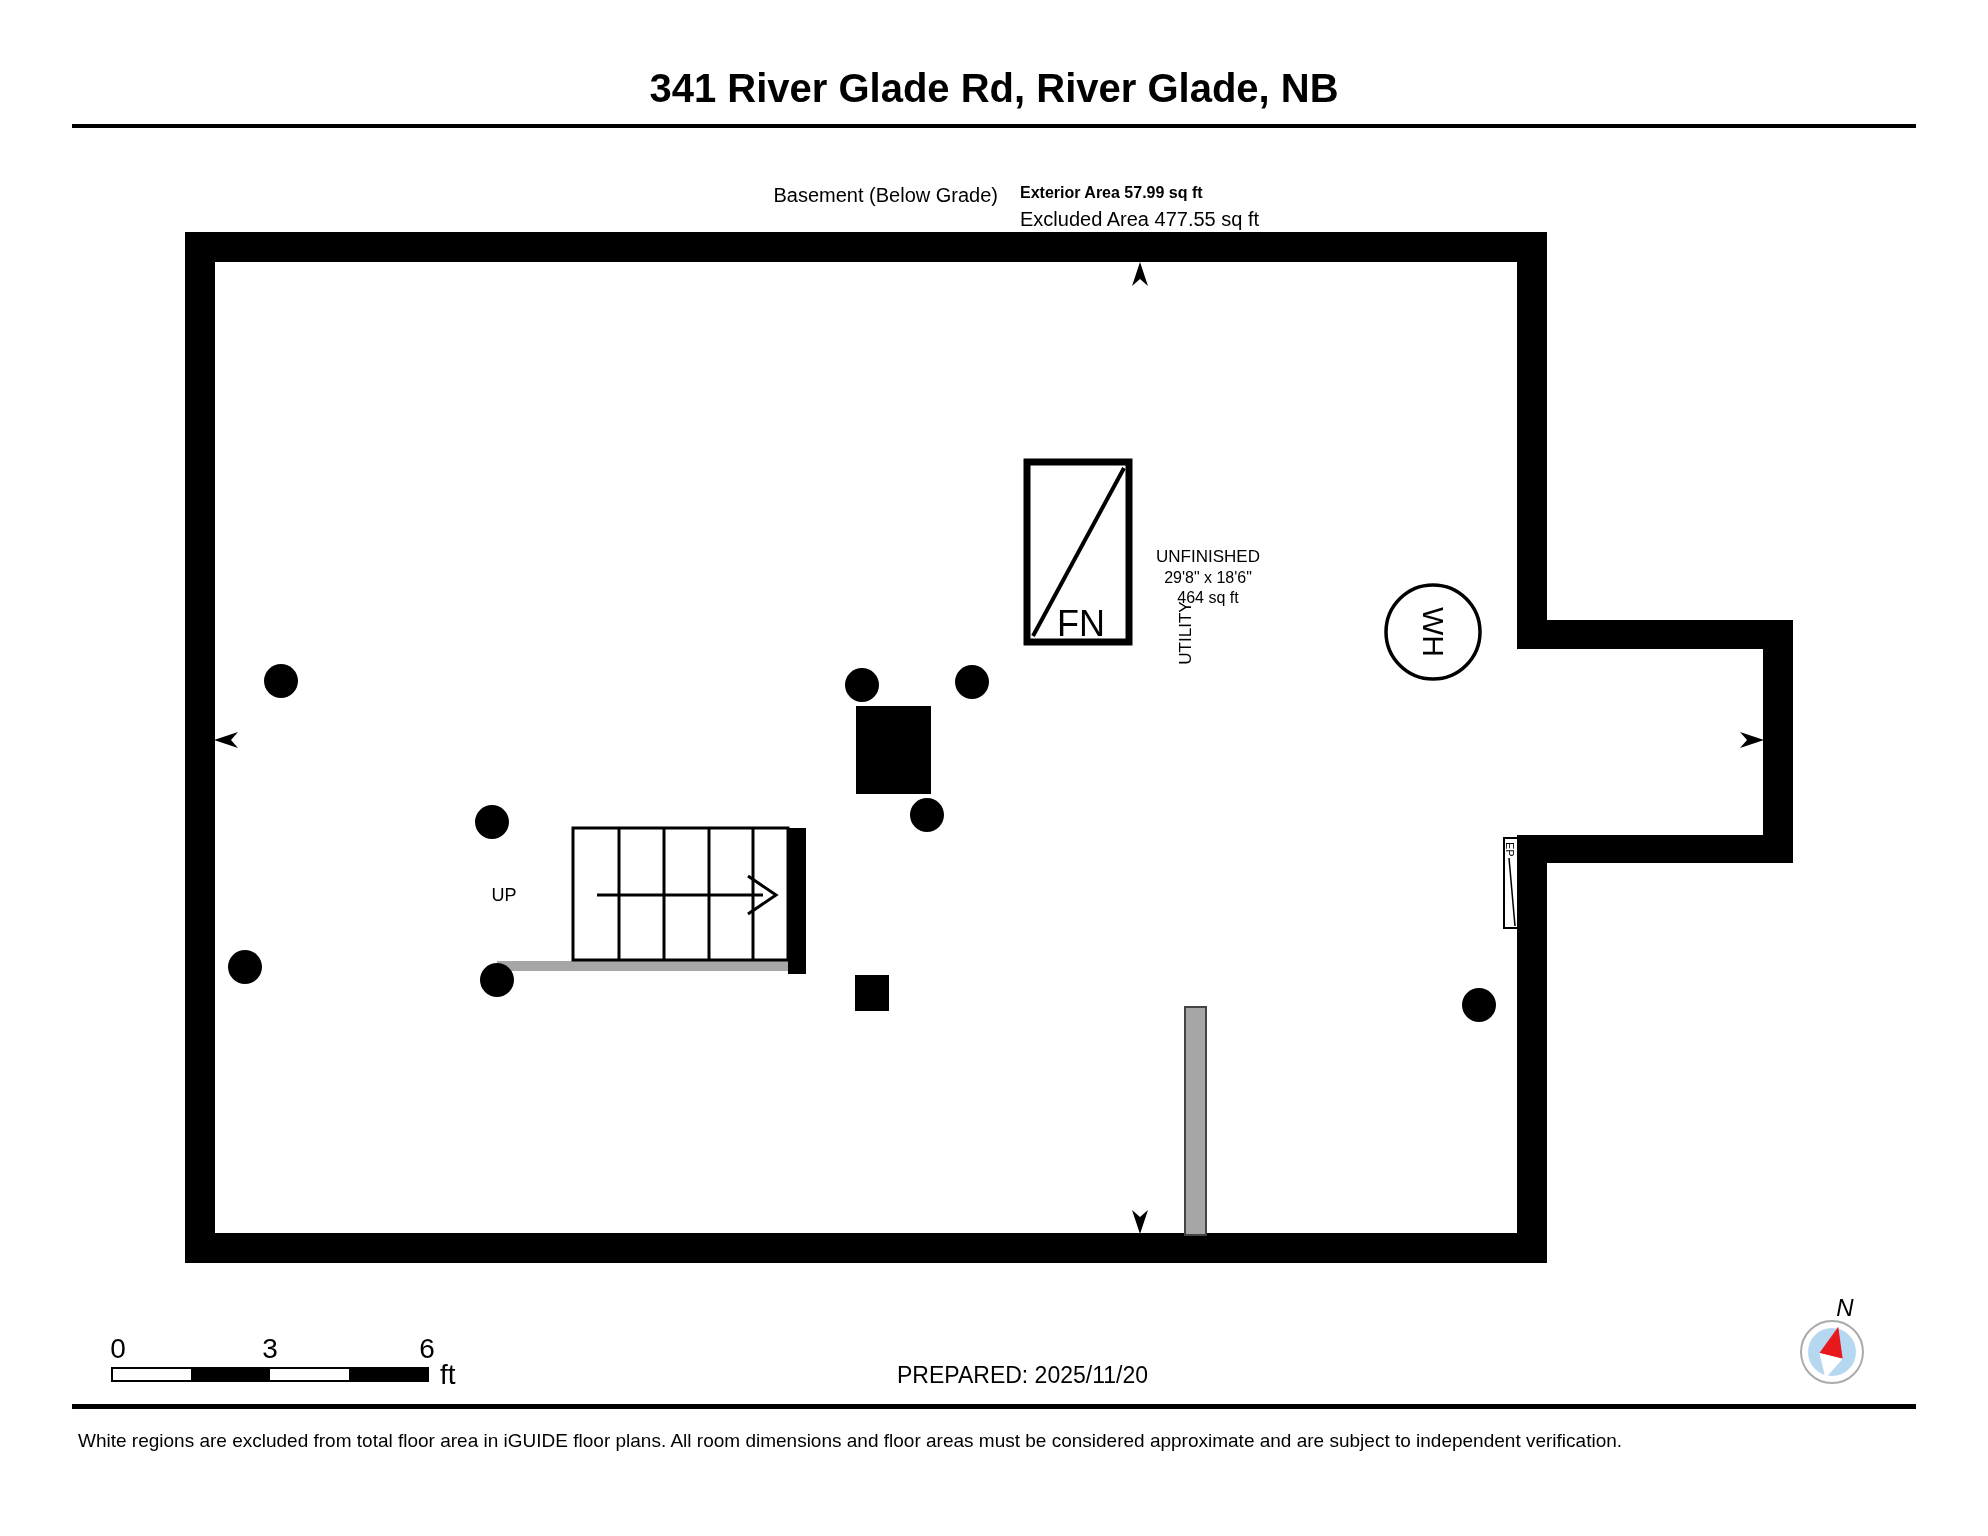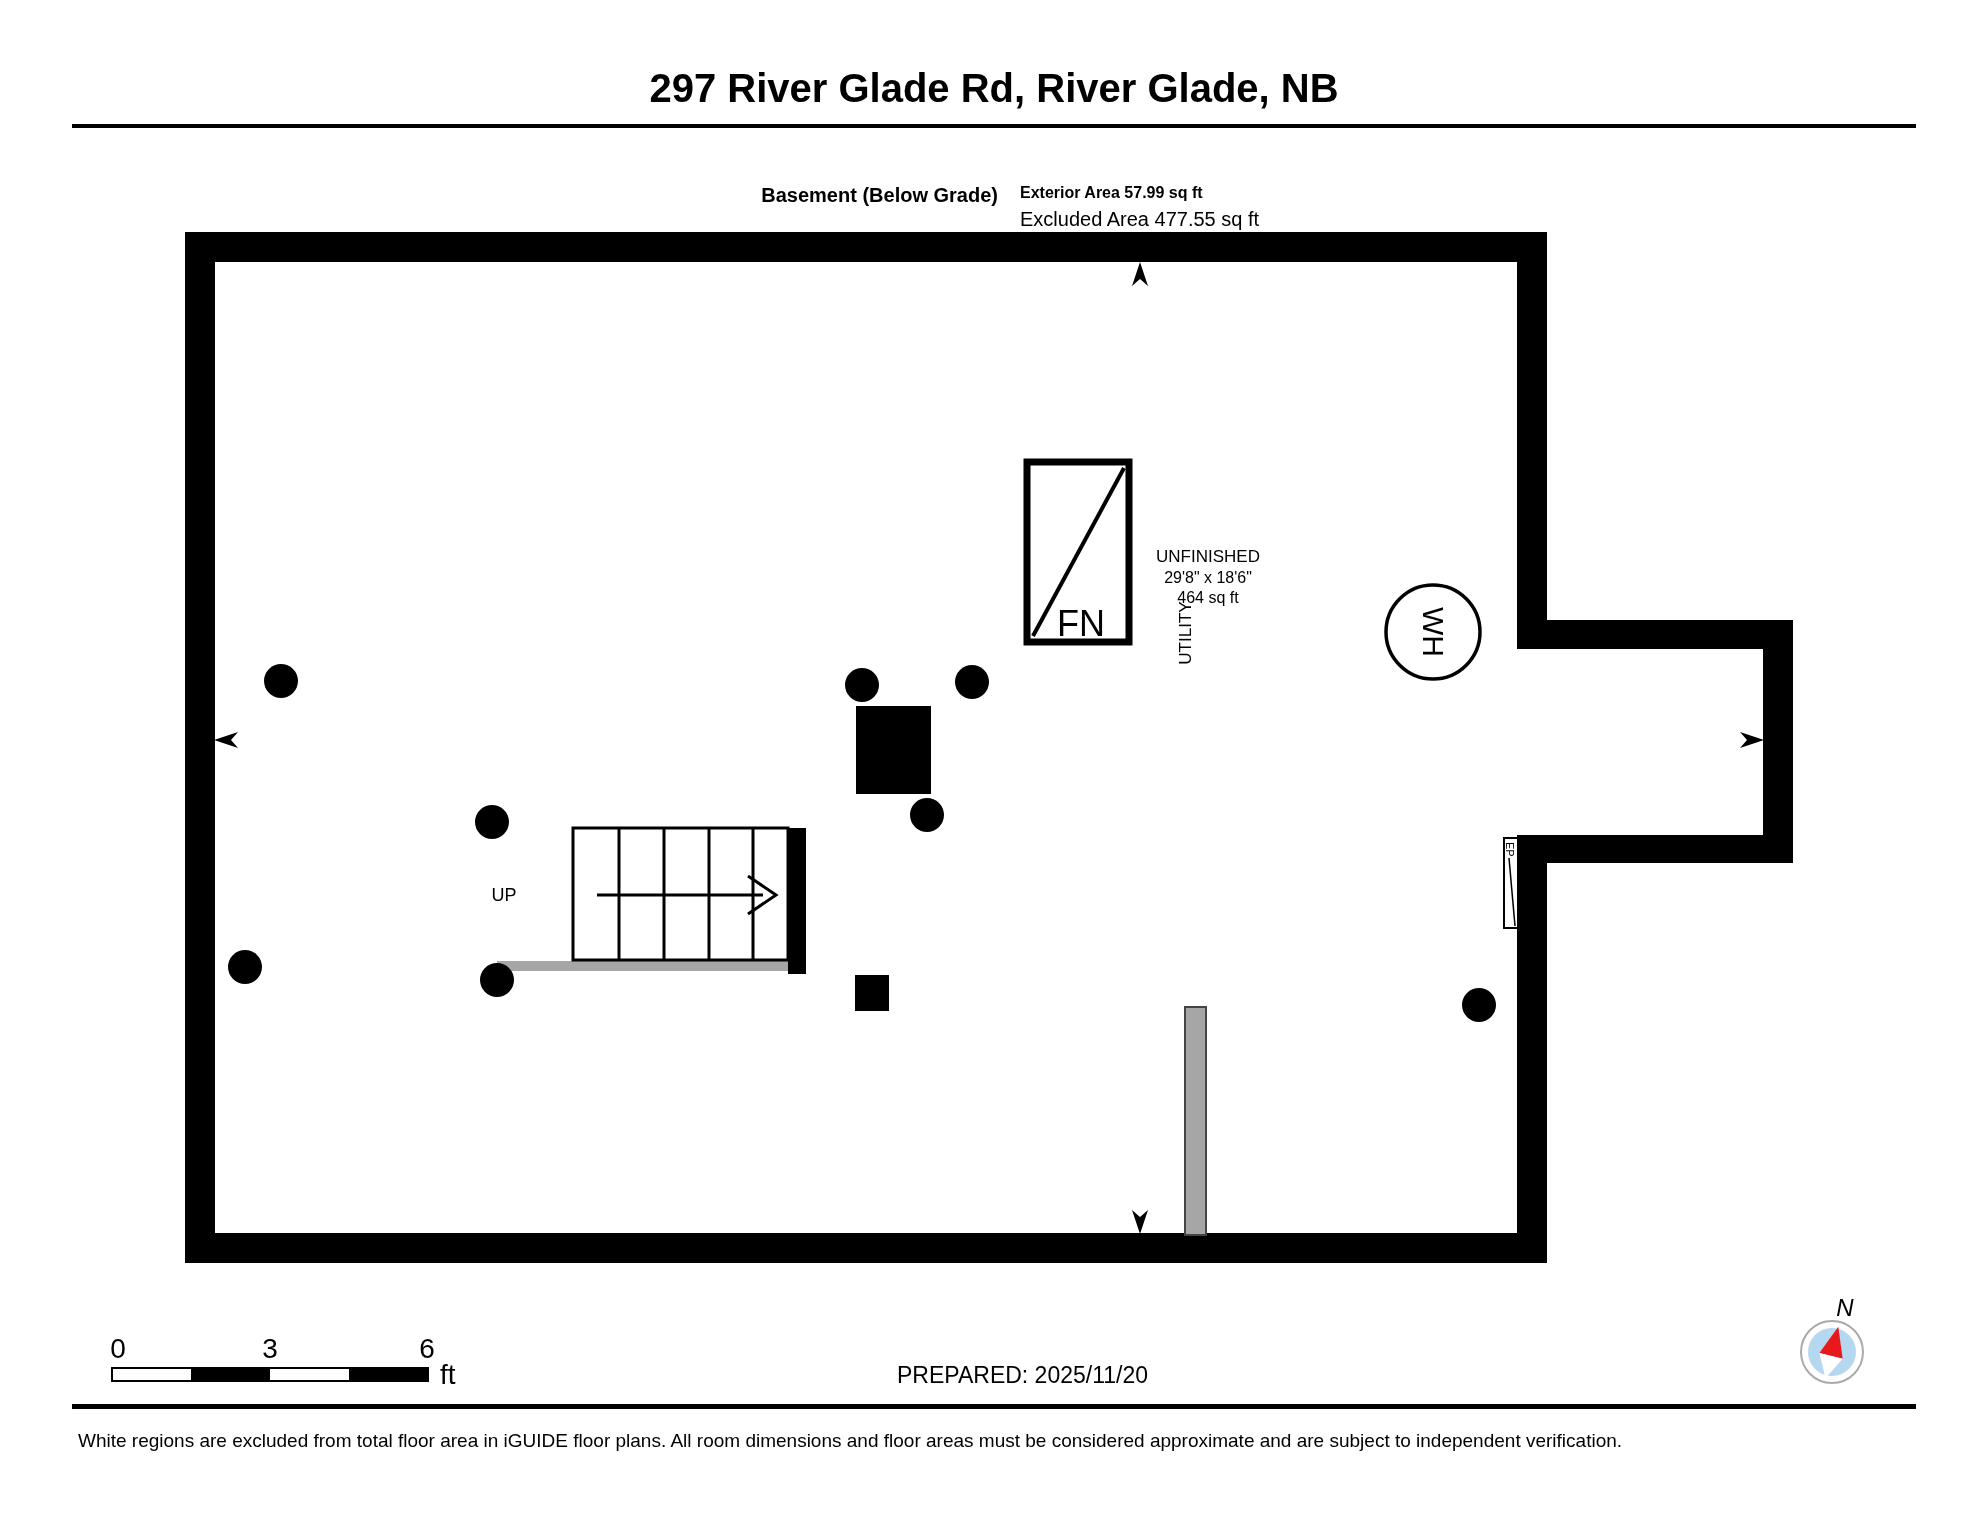--- a/index.html
+++ b/index.html
@@ -8,32 +8,32 @@
     font-family:"Liberation Sans","DejaVu Sans",sans-serif;color:#000;
   }
   .abs{position:absolute;}
   .title{
     top:66px;left:0;width:1988px;text-align:center;
     font-size:40px;font-weight:bold;letter-spacing:0;
   }
   .rule{left:72px;width:1844px;background:#000;}
   .rule1{top:124px;height:4px;}
   .rule2{top:1404px;height:5px;}
-  .floor-label{top:184px;left:0;width:998px;text-align:right;font-size:20px;font-weight:bold;}
+  .floor-label{top:184px;left:0;width:998px;text-align:right;font-size:20px;font-weight:normal;}
   .area-line1{top:184px;left:1020px;font-size:16px;font-weight:bold;}
   .area-line2{top:208px;left:1020px;font-size:20px;}
   .prepared{top:1362px;left:897px;font-size:23px;}
   .disclaimer{top:1430px;left:78px;font-size:19px;text-align:center;}
   svg{position:absolute;top:0;left:0;}
   svg text{font-family:"Liberation Sans","DejaVu Sans",sans-serif;}
 </style>
 </head>
 <body>
 
-<div class="abs title">297 River Glade Rd, River Glade, NB</div>
+<div class="abs title">341 River Glade Rd, River Glade, NB</div>
 <div class="abs rule rule1"></div>
 <div class="abs floor-label">Basement (Below Grade)</div>
 <div class="abs area-line1">Exterior Area 57.99 sq ft</div>
 <div class="abs area-line2">Excluded Area 477.55 sq ft</div>
 
 <svg width="1988" height="1536" viewBox="0 0 1988 1536">
 
   <path d="M185,232 H1547 V620 H1793 V863 H1547 V1263 H185 Z
            M215,262 H1517 V649 H1763 V835 H1517 V1233 H215 Z" fill="#000" fill-rule="evenodd"></path>
 

